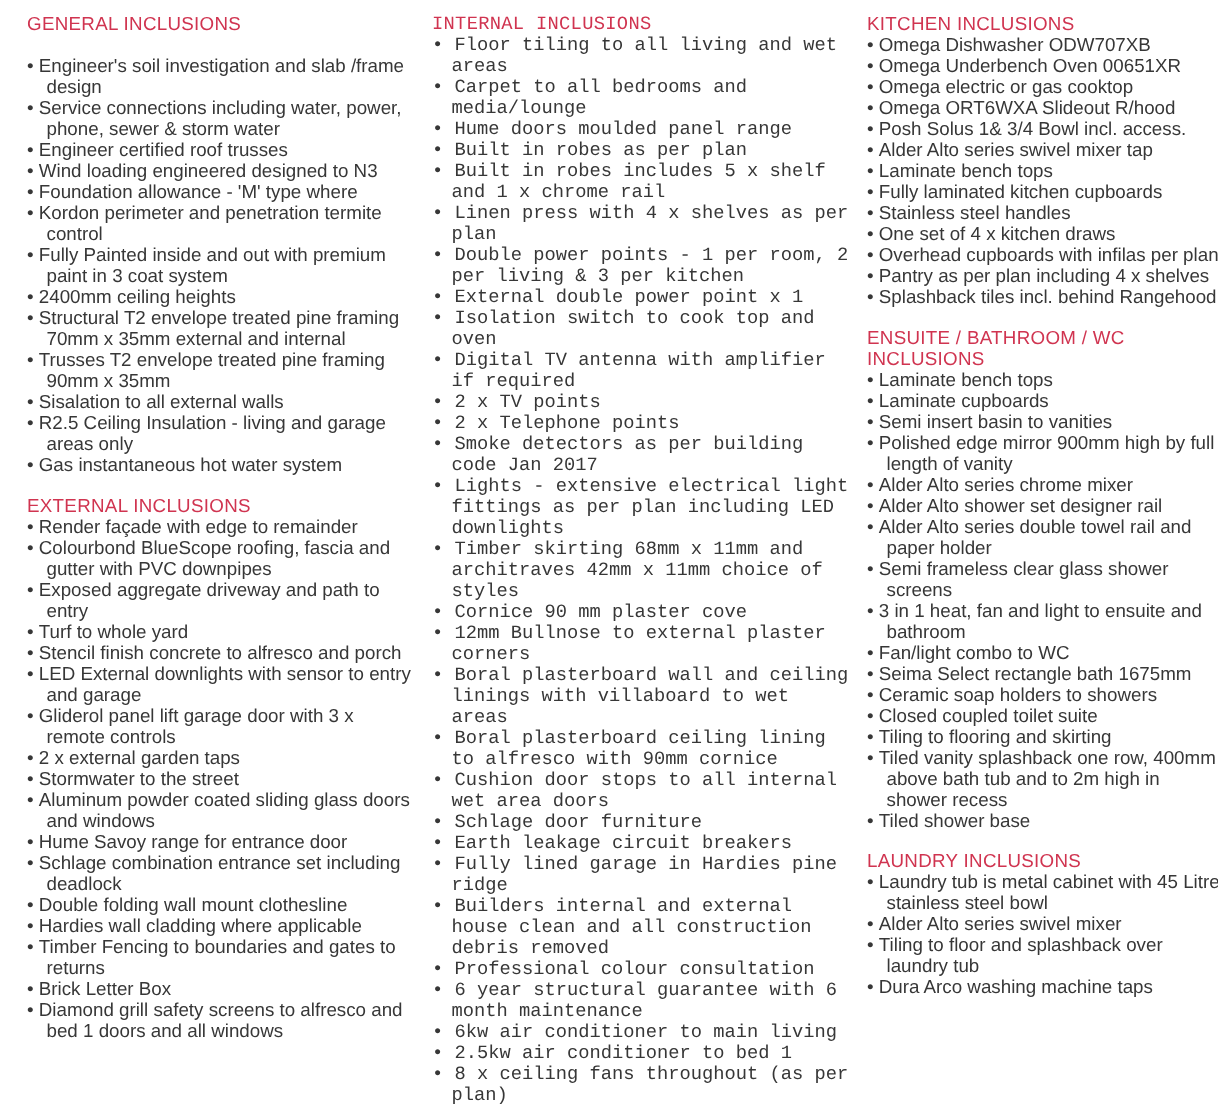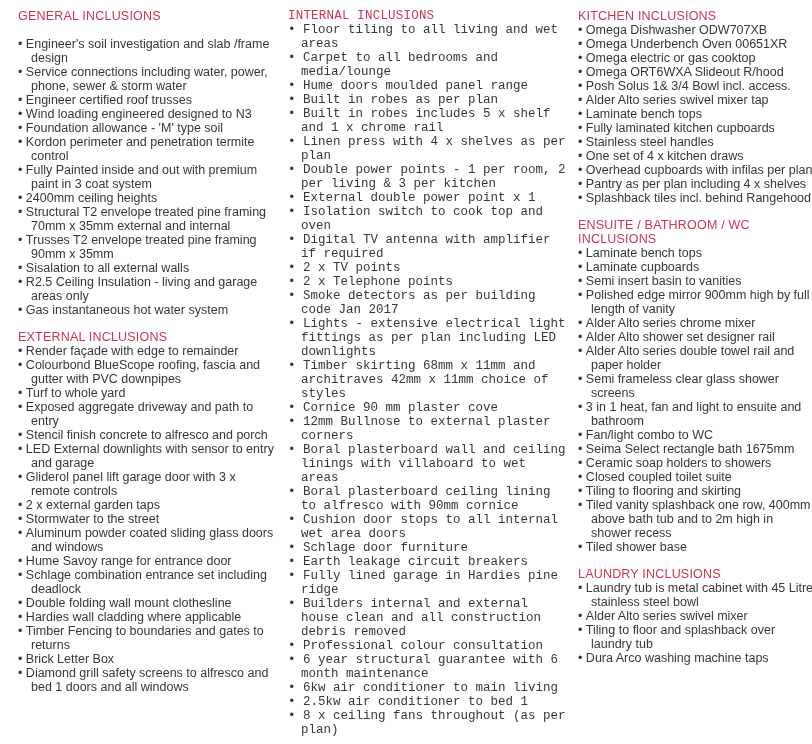--- a/index.html
+++ b/index.html
@@ -40,38 +40,38 @@
 <div class="page">
   <div class="col col-0">
       <div class="section">
         <div class="section-title">GENERAL INCLUSIONS</div>
         <div class="title-gap"></div>
         <div class="items">
           <div class="item">Engineer's soil investigation and slab /frame design</div>
           <div class="item">Service connections including water, power, phone, sewer &amp; storm water</div>
           <div class="item">Engineer certified roof trusses</div>
           <div class="item">Wind loading engineered designed to N3</div>
-          <div class="item">Foundation allowance - 'M' type soil</div>
+          <div class="item">Foundation allowance - 'M' type where</div>
           <div class="item">Kordon perimeter and penetration termite control</div>
           <div class="item">Fully Painted inside and out with premium paint in 3 coat system</div>
           <div class="item">2400mm ceiling heights</div>
           <div class="item">Structural T2 envelope treated pine framing 70mm x 35mm external and internal</div>
           <div class="item">Trusses T2 envelope treated pine framing 90mm x 35mm</div>
           <div class="item">Sisalation to all external walls</div>
           <div class="item">R2.5 Ceiling Insulation - living and garage areas only</div>
           <div class="item">Gas instantaneous hot water system</div>
         </div>
       </div>
       <div class="section">
         <div class="section-title">EXTERNAL INCLUSIONS</div>
         <div class="items">
           <div class="item">Render façade with edge to remainder</div>
           <div class="item">Colourbond BlueScope roofing, fascia and gutter with PVC downpipes</div>
+          <div class="item">Exposed aggregate driveway and path to entry</div>
           <div class="item">Turf to whole yard</div>
-          <div class="item">Exposed aggregate driveway and path to entry</div>
           <div class="item">Stencil finish concrete to alfresco and porch</div>
           <div class="item">LED External downlights with sensor to entry and garage</div>
           <div class="item">Gliderol panel lift garage door with 3 x remote controls</div>
           <div class="item">2 x external garden taps</div>
           <div class="item">Stormwater to the street</div>
           <div class="item">Aluminum powder coated sliding glass doors and windows</div>
           <div class="item">Hume Savoy range for entrance door</div>
           <div class="item">Schlage combination entrance set including deadlock</div>
           <div class="item">Double folding wall mount clothesline</div>
           <div class="item">Hardies wall cladding where applicable</div>

